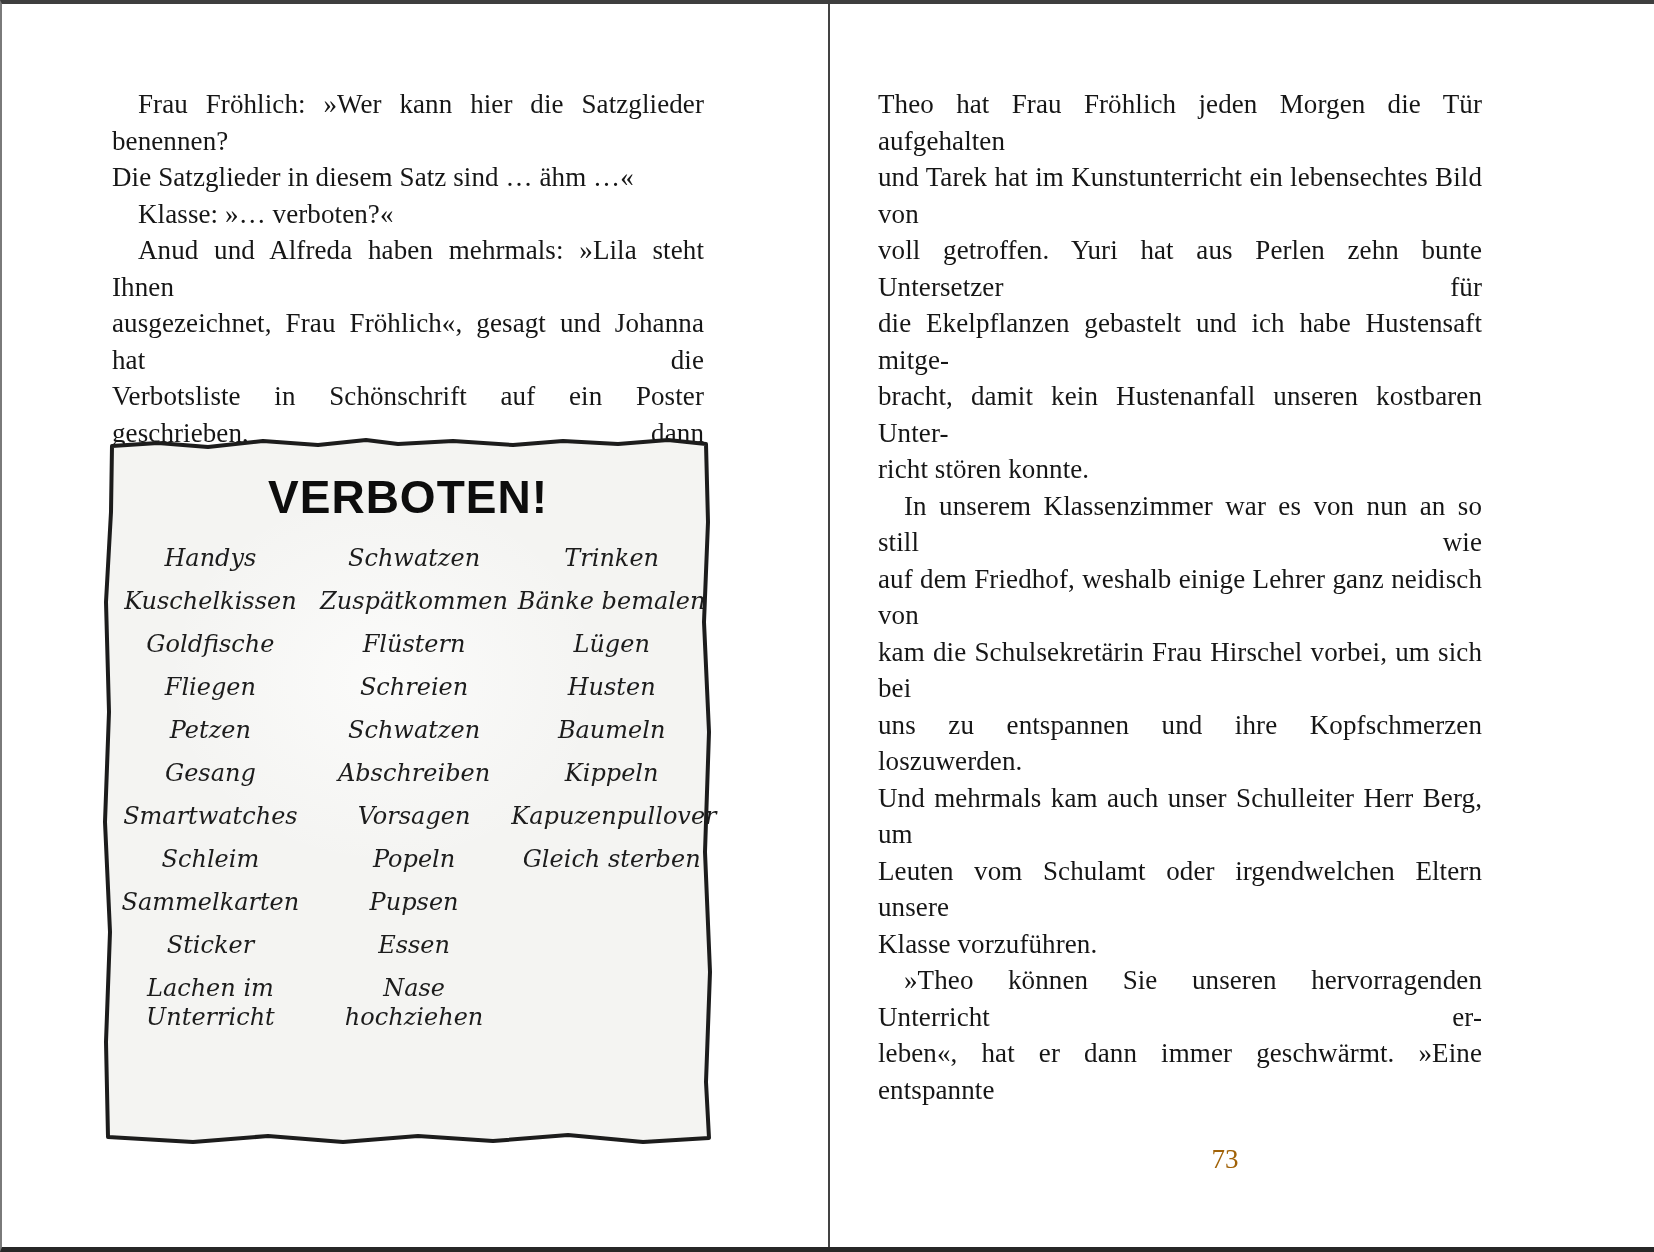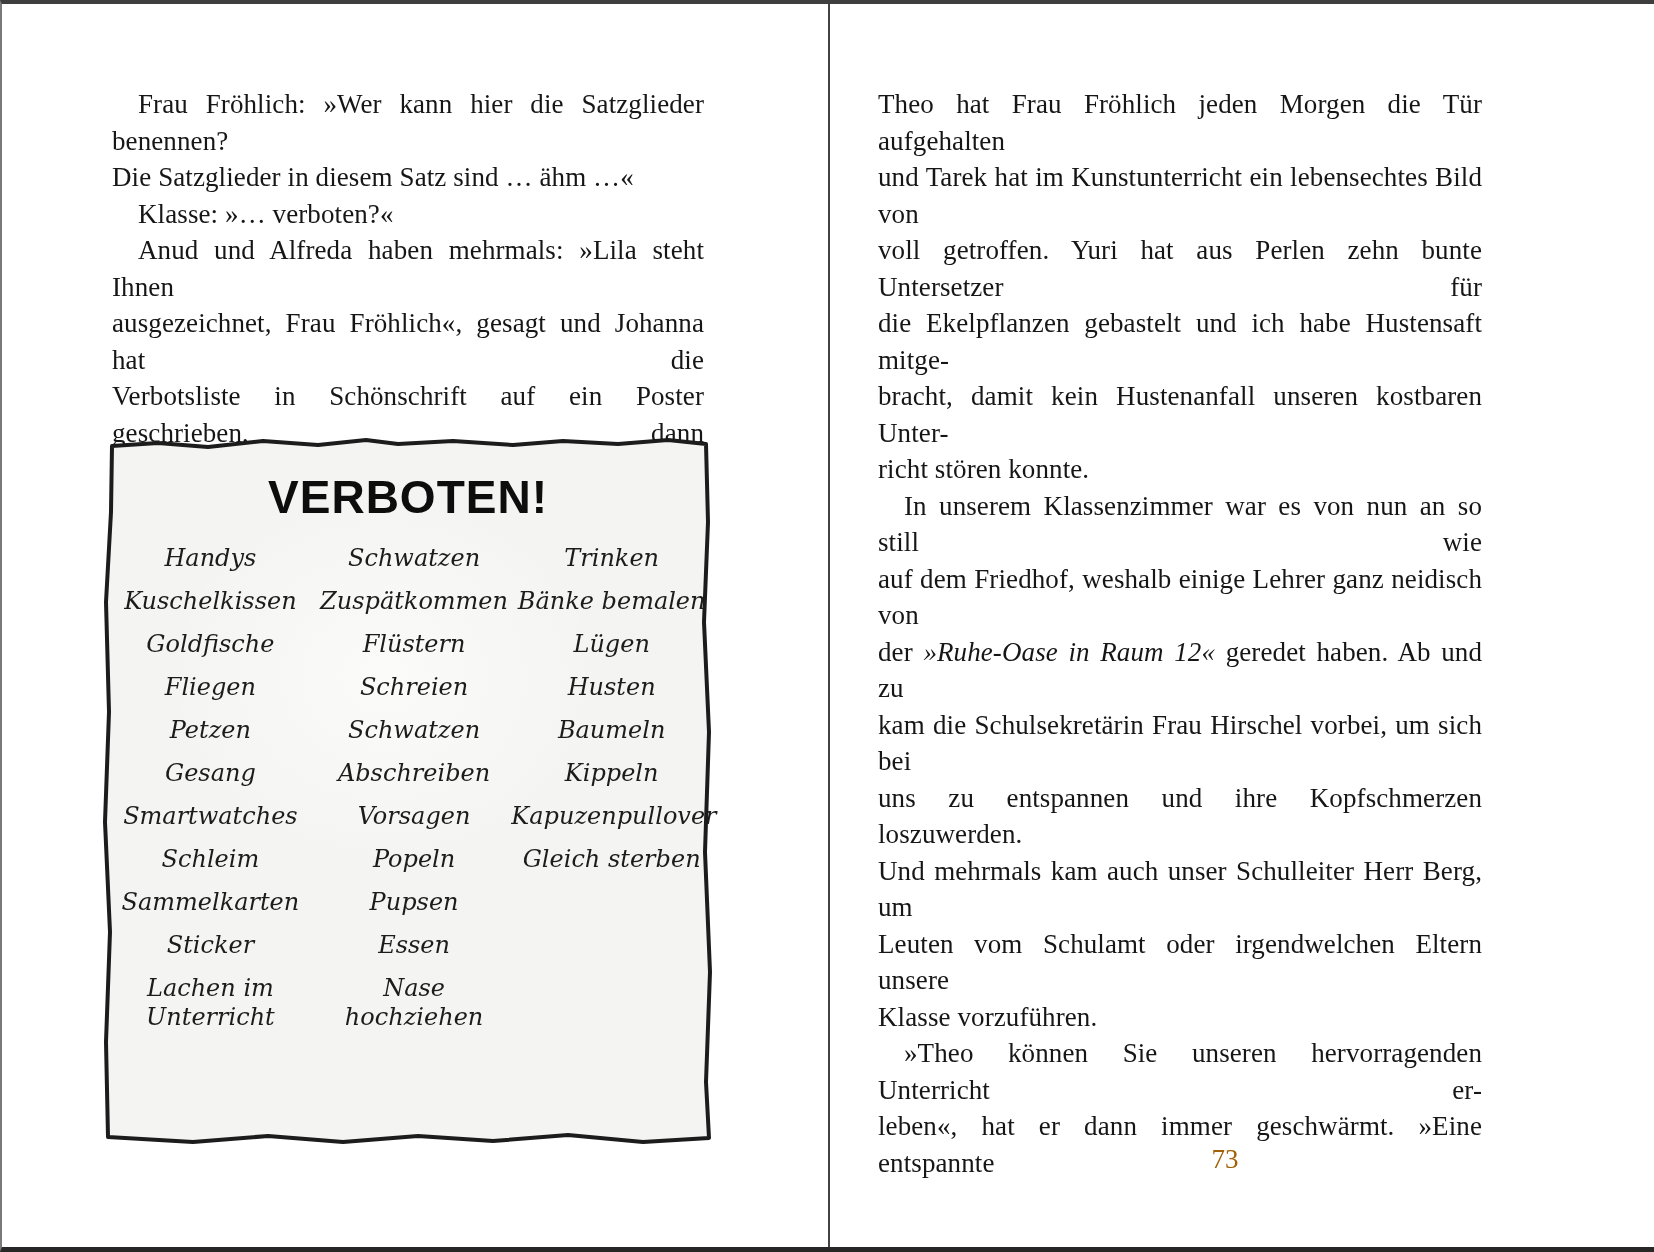--- a/index.html
+++ b/index.html
@@ -131,21 +131,20 @@
           <div class="line">Theo hat Frau Fröhlich jeden Morgen die Tür aufgehalten</div>
           <div class="line">und Tarek hat im Kunstunterricht ein lebensechtes Bild von</div>
           <div class="line">voll getroffen. Yuri hat aus Perlen zehn bunte Untersetzer für</div>
           <div class="line">die Ekelpflanzen gebastelt und ich habe Hustensaft mitge-</div>
           <div class="line">bracht, damit kein Hustenanfall unseren kostbaren Unter-</div>
           <div class="line last">richt stören konnte.</div>
         </div>
         <div class="paragraph">
           <div class="line indent">In unserem Klassenzimmer war es von nun an so still wie</div>
           <div class="line">auf dem Friedhof, weshalb einige Lehrer ganz neidisch von</div>
-          <div class="line">der <em>»Ruhe-Oase in Raum 12«</em> geredet haben. Ab und zu</div>
           <div class="line">kam die Schulsekretärin Frau Hirschel vorbei, um sich bei</div>
           <div class="line">uns zu entspannen und ihre Kopfschmerzen loszuwerden.</div>
           <div class="line">Und mehrmals kam auch unser Schulleiter Herr Berg, um</div>
           <div class="line">Leuten vom Schulamt oder irgendwelchen Eltern unsere</div>
           <div class="line last">Klasse vorzuführen.</div>
         </div>
         <div class="paragraph">
           <div class="line indent">»Theo können Sie unseren hervorragenden Unterricht er-</div>
           <div class="line">leben«, hat er dann immer geschwärmt. »Eine entspannte</div>
         </div>

